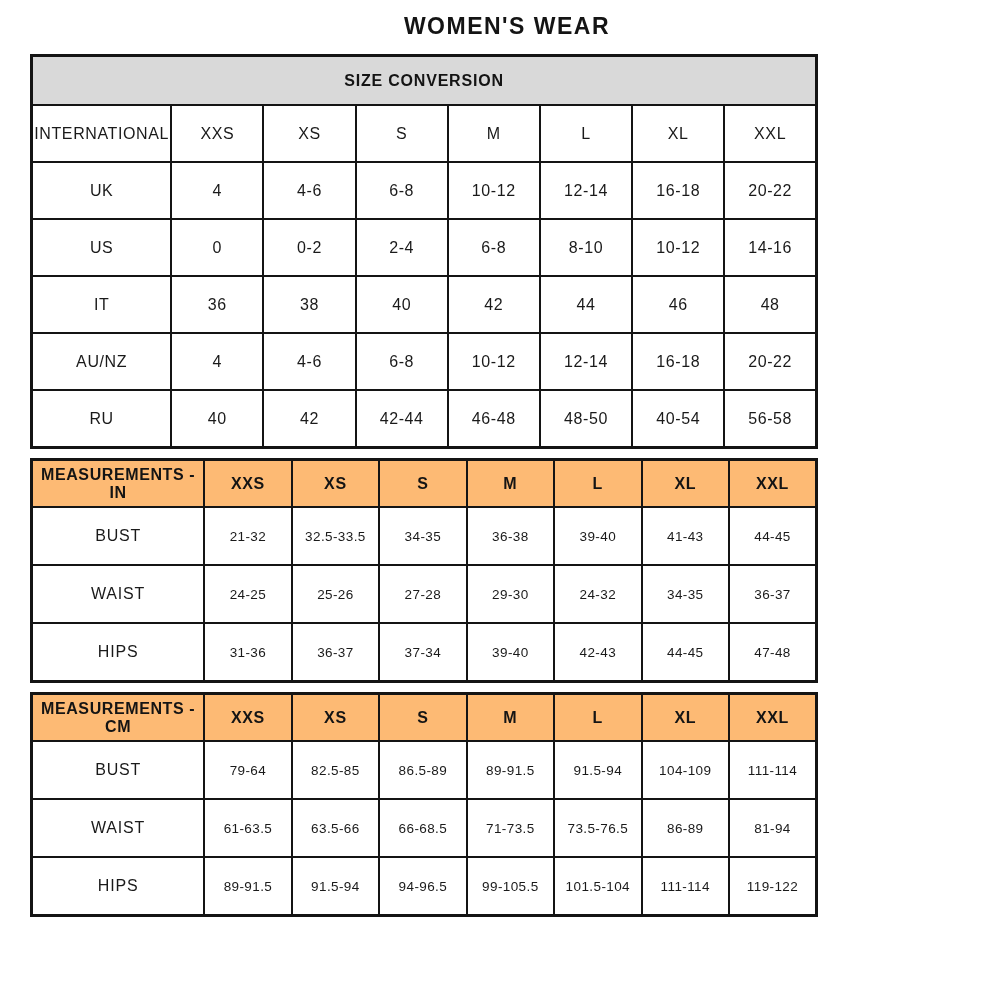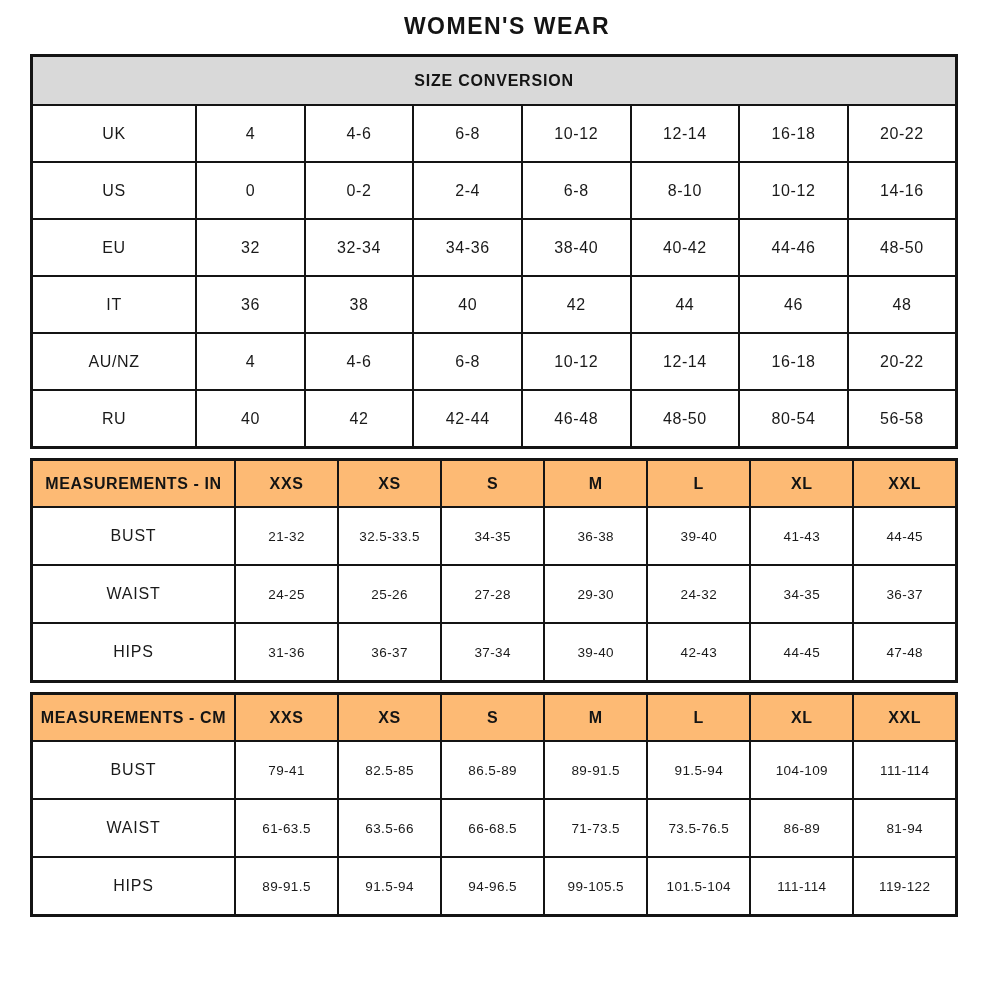--- a/index.html
+++ b/index.html
@@ -7,21 +7,21 @@
     width:1000px;height:1000px;background:#ffffff;
     font-family:"Liberation Sans",sans-serif;color:#1a1a1a;
     -webkit-font-smoothing:antialiased;
   }
   .page{padding:13px 16px 0 30px;}
   .title{
     text-align:center;font-size:23px;font-weight:bold;
     letter-spacing:1.5px;margin:0 0 14px 0;color:#141414;
   }
   table{
-    border-collapse:collapse;width:928px;table-layout:fixed;
+    border-collapse:collapse;width:788px;table-layout:fixed;
   }
   .tbl{border:3px solid #141414;margin-bottom:9px;}
   td,th{
     border:2px solid #141414;text-align:center;vertical-align:middle;
     padding:0;overflow:hidden;
   }
   .banner{
     background:#d9d9d9;height:47px;font-size:16px;font-weight:bold;
     letter-spacing:.8px;color:#141414;
   }
@@ -52,20 +52,30 @@
         <col>
         <col>
         <col>
         <col>
         <col>
       </colgroup>
     <thead>
       <tr>
         <th colspan="8" class="banner">SIZE CONVERSION</th>
       </tr>
+      <tr>
+        <td>INTERNATIONAL</td>
+        <td>XXS</td>
+        <td>XS</td>
+        <td>S</td>
+        <td>M</td>
+        <td>L</td>
+        <td>XL</td>
+        <td>XXL</td>
+      </tr>
     </thead>
     <tbody>
       <tr>
         <td>UK</td>
         <td>4</td>
         <td>4-6</td>
         <td>6-8</td>
         <td>10-12</td>
         <td>12-14</td>
         <td>16-18</td>
@@ -75,30 +85,20 @@
         <td>US</td>
         <td>0</td>
         <td>0-2</td>
         <td>2-4</td>
         <td>6-8</td>
         <td>8-10</td>
         <td>10-12</td>
         <td>14-16</td>
       </tr>
       <tr>
-        <td>EU</td>
-        <td>32</td>
-        <td>32-34</td>
-        <td>34-36</td>
-        <td>38-40</td>
-        <td>40-42</td>
-        <td>44-46</td>
-        <td>48-50</td>
-      </tr>
-      <tr>
         <td>IT</td>
         <td>36</td>
         <td>38</td>
         <td>40</td>
         <td>42</td>
         <td>44</td>
         <td>46</td>
         <td>48</td>
       </tr>
       <tr>
@@ -111,21 +111,21 @@
         <td>16-18</td>
         <td>20-22</td>
       </tr>
       <tr>
         <td>RU</td>
         <td>40</td>
         <td>42</td>
         <td>42-44</td>
         <td>46-48</td>
         <td>48-50</td>
-        <td>80-54</td>
+        <td>40-54</td>
         <td>56-58</td>
       </tr>
     </tbody>
   </table>
 
   <table class="tbl t23">
     <colgroup>
         <col class="c0">
         <col>
         <col>
@@ -200,21 +200,21 @@
         <td>S</td>
         <td>M</td>
         <td>L</td>
         <td>XL</td>
         <td>XXL</td>
       </tr>
     </thead>
     <tbody>
       <tr>
         <td class="lbl">BUST</td>
-        <td>79-41</td>
+        <td>79-64</td>
         <td>82.5-85</td>
         <td>86.5-89</td>
         <td>89-91.5</td>
         <td>91.5-94</td>
         <td>104-109</td>
         <td>111-114</td>
       </tr>
       <tr>
         <td class="lbl">WAIST</td>
         <td>61-63.5</td>

